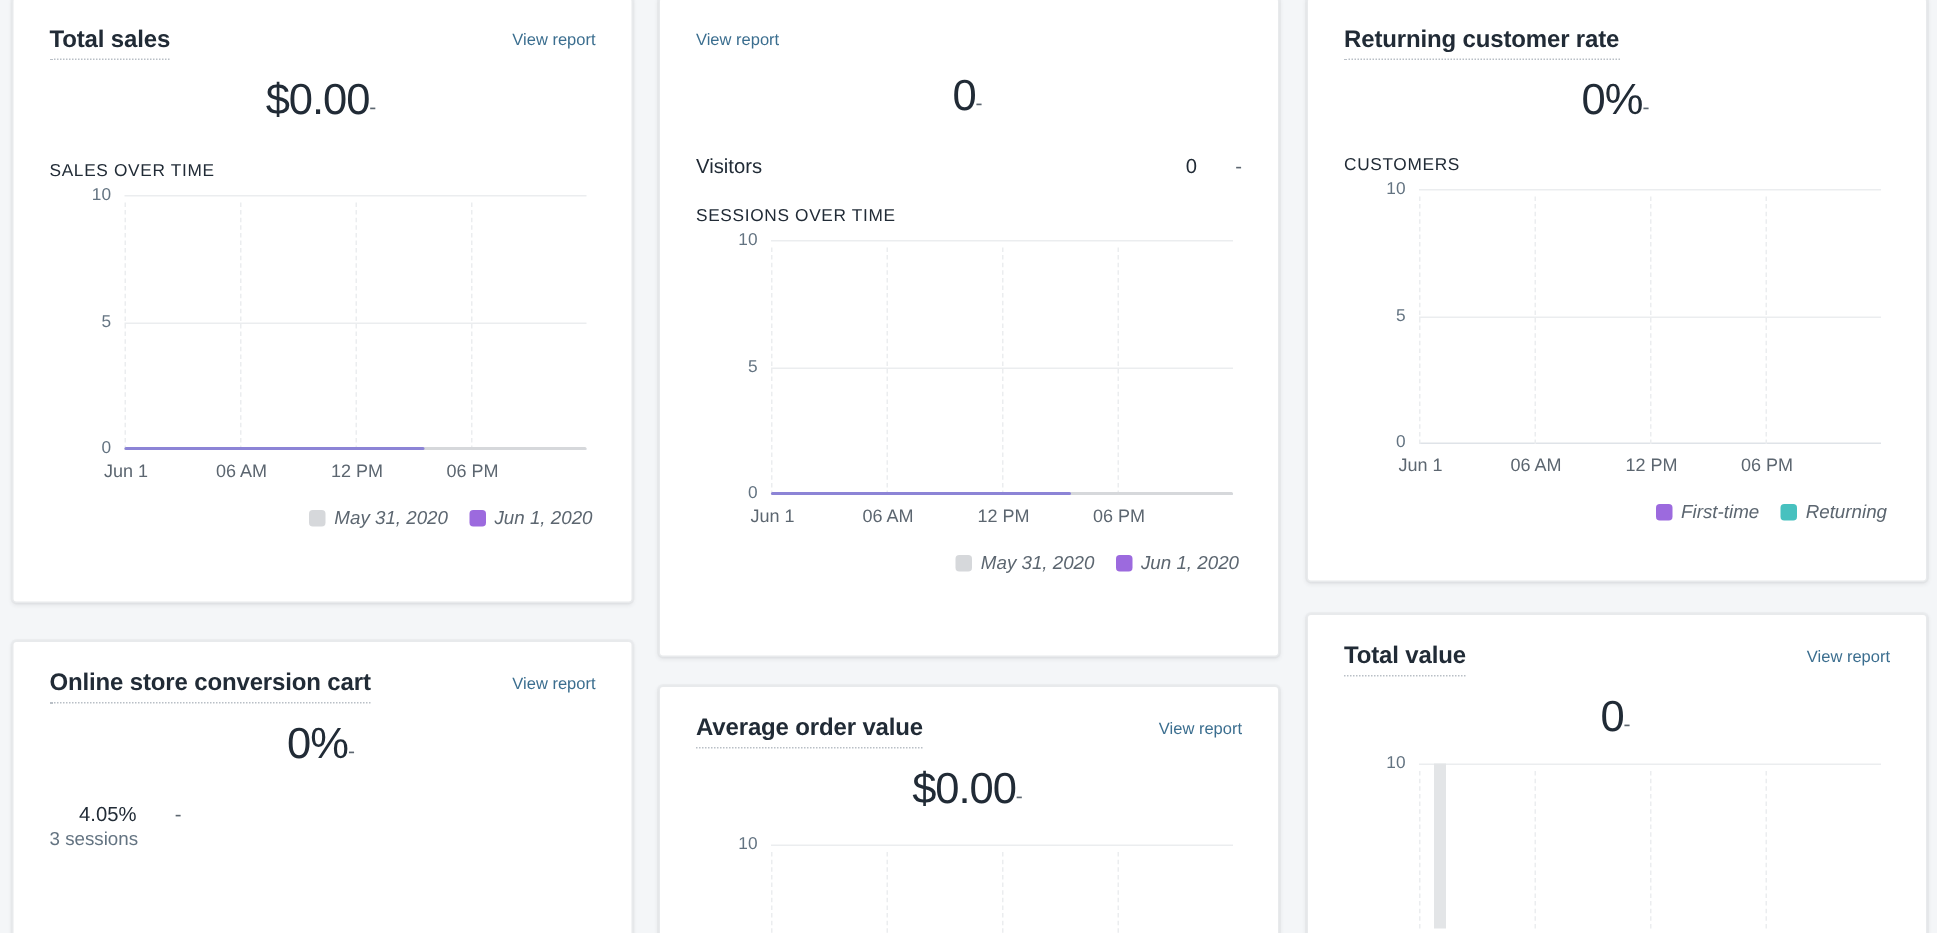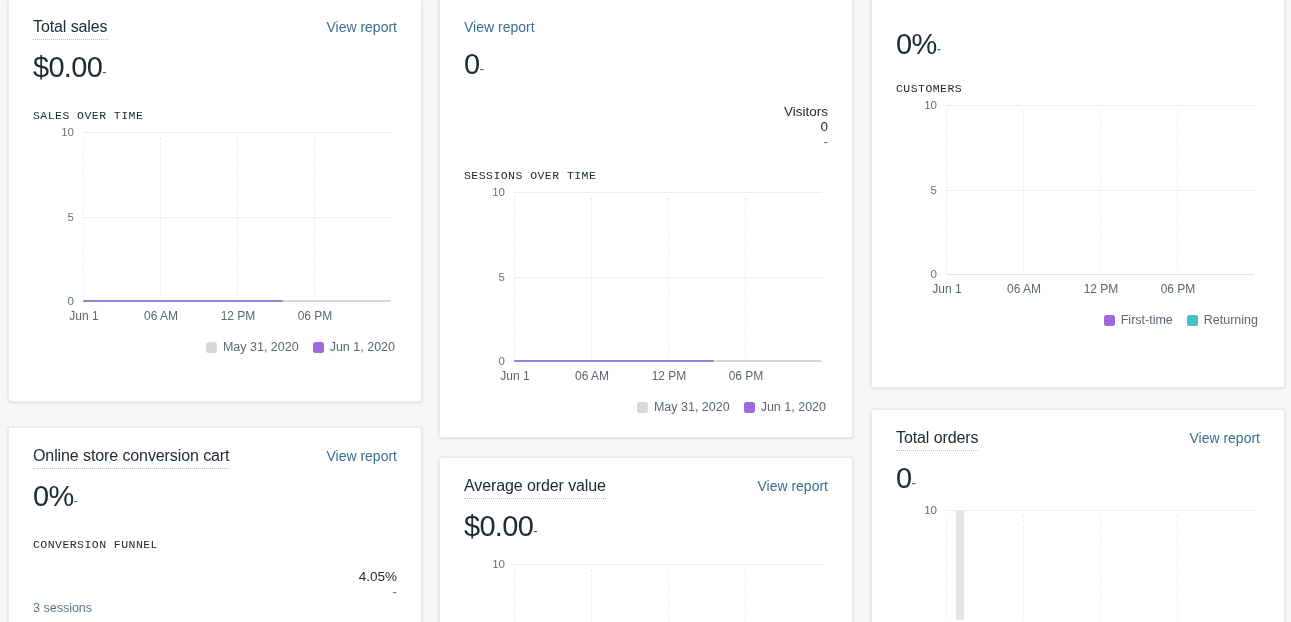--- a/index.html
+++ b/index.html
@@ -36,85 +36,83 @@
   }
 
   .card-head {
     display: flex;
     align-items: flex-start;
     justify-content: space-between;
   }
 
   .card-title {
     font-size: 16px;
-    font-weight: 400;
+    font-weight: 700;
     letter-spacing: -0.1px;
     color: #212b36;
     line-height: 20px;
     border-bottom: 1px dotted #b9bfc6;
     padding-bottom: 2px;
     display: inline-block;
   }
 
   .view-report {
-    font-size: 14px;
+    font-size: 11px;
     color: #3b6e8f;
     line-height: 20px;
     white-space: nowrap;
     cursor: pointer;
     text-decoration: none;
   }
 
   .metric-row {
     display: flex;
     align-items: baseline;
-    justify-content: flex-start;
+    justify-content: center;
     margin-top: 10px;
   }
 
   .metric-value {
     font-size: 29px;
     font-weight: 400;
     letter-spacing: -0.7px;
     color: #212b36;
     line-height: 34px;
   }
 
   .metric-delta {
     font-size: 14px;
     color: #5c6670;
     line-height: 34px;
     padding-right: 2px;
   }
 
   .sub-row {
     display: flex;
-    align-items: flex-end;
+    align-items: flex-start;
     margin-top: 18px;
     font-size: 13.5px;
     color: #212b36;
-    flex-direction: column;
   }
   .sub-row .sub-label { flex: 1 1 auto; }
   .sub-row .sub-value { width: 58px; text-align: right; color: #212b36; }
   .sub-row .sub-delta { width: 30px; text-align: right; color: #5c6670; }
 
   .sub-caption {
     font-size: 12.5px;
     color: #637381;
     margin-top: 2px;
   }
 
   .section-label {
     font-size: 11.5px;
     letter-spacing: 0.45px;
     color: #212b36;
     text-transform: uppercase;
     margin-top: 20px;
-    font-family: Liberation Mono, monospace;
   }
 
   
   .chart {
     position: relative;
     margin-top: 10px;
   }
 
   .chart-plot {
     position: absolute;
@@ -178,20 +176,21 @@
     background: #e3e5e7;
   }
 
   .legend {
     display: flex;
     justify-content: flex-end;
     align-items: flex-end;
     gap: 14px;
     margin-top: 12px;
     padding-right: 2px;
+    font-style: italic;
   }
 
   .legend-item {
     display: flex;
     align-items: center;
     gap: 6px;
     font-size: 12.5px;
     color: #5c6670;
     cursor: pointer;
   }
@@ -264,21 +263,20 @@
   <div class="card" style="left:8px; top:427px; width:414px; height:210px;">
     <div class="card-inner">
       <div class="card-head">
         <span class="card-title">Online store conversion cart</span>
         <a class="view-report">View report</a>
       </div>
       <div class="metric-row">
         <span class="metric-value">0%</span>
         <span class="metric-delta">-</span>
       </div>
-      <div class="section-label">CONVERSION FUNNEL</div>
 
       <div>
         <div class="sub-row">
           <span class="sub-value">4.05%</span>
           <span class="sub-delta">-</span>
         </div>
         <div class="sub-caption">3 sessions</div>
       </div>
     </div>
   </div>
@@ -362,20 +360,23 @@
           <div class="gridline-v" style="left:25%;"></div>
           <div class="gridline-v" style="left:50%;"></div>
           <div class="gridline-v" style="left:75%;"></div>
         </div>
       </div>
     </div>
   </div>
 
   <div class="card" style="left:871px; top:-2px; width:414px; height:390px;">
     <div class="card-inner">
+      <div class="card-head">
+        <span class="card-title">Returning customer rate</span>
+      </div>
       <div class="metric-row">
         <span class="metric-value">0%</span>
         <span class="metric-delta">-</span>
       </div>
       <div class="section-label" style="margin-top:16px;">CUSTOMERS</div>
 
       <div class="chart" style="height:196px;">
         <div class="chart-plot">
           <div class="gridline-h" style="top:0;">
             <span class="ytick">10</span>
@@ -410,21 +411,21 @@
           <i class="legend-swatch" style="background:#47c1bf;"></i>
           <span>Returning</span>
         </span>
       </div>
     </div>
   </div>
 
   <div class="card" style="left:871px; top:409px; width:414px; height:248px;">
     <div class="card-inner">
       <div class="card-head">
-        <span class="card-title">Total orders</span>
+        <span class="card-title">Total value</span>
         <a class="view-report">View report</a>
       </div>
       <div class="metric-row">
         <span class="metric-value">0</span>
         <span class="metric-delta">-</span>
       </div>
 
       <div class="chart" style="height:110px;">
         <div class="chart-plot" style="bottom:0;">
           <div class="gridline-h" style="top:0;">

